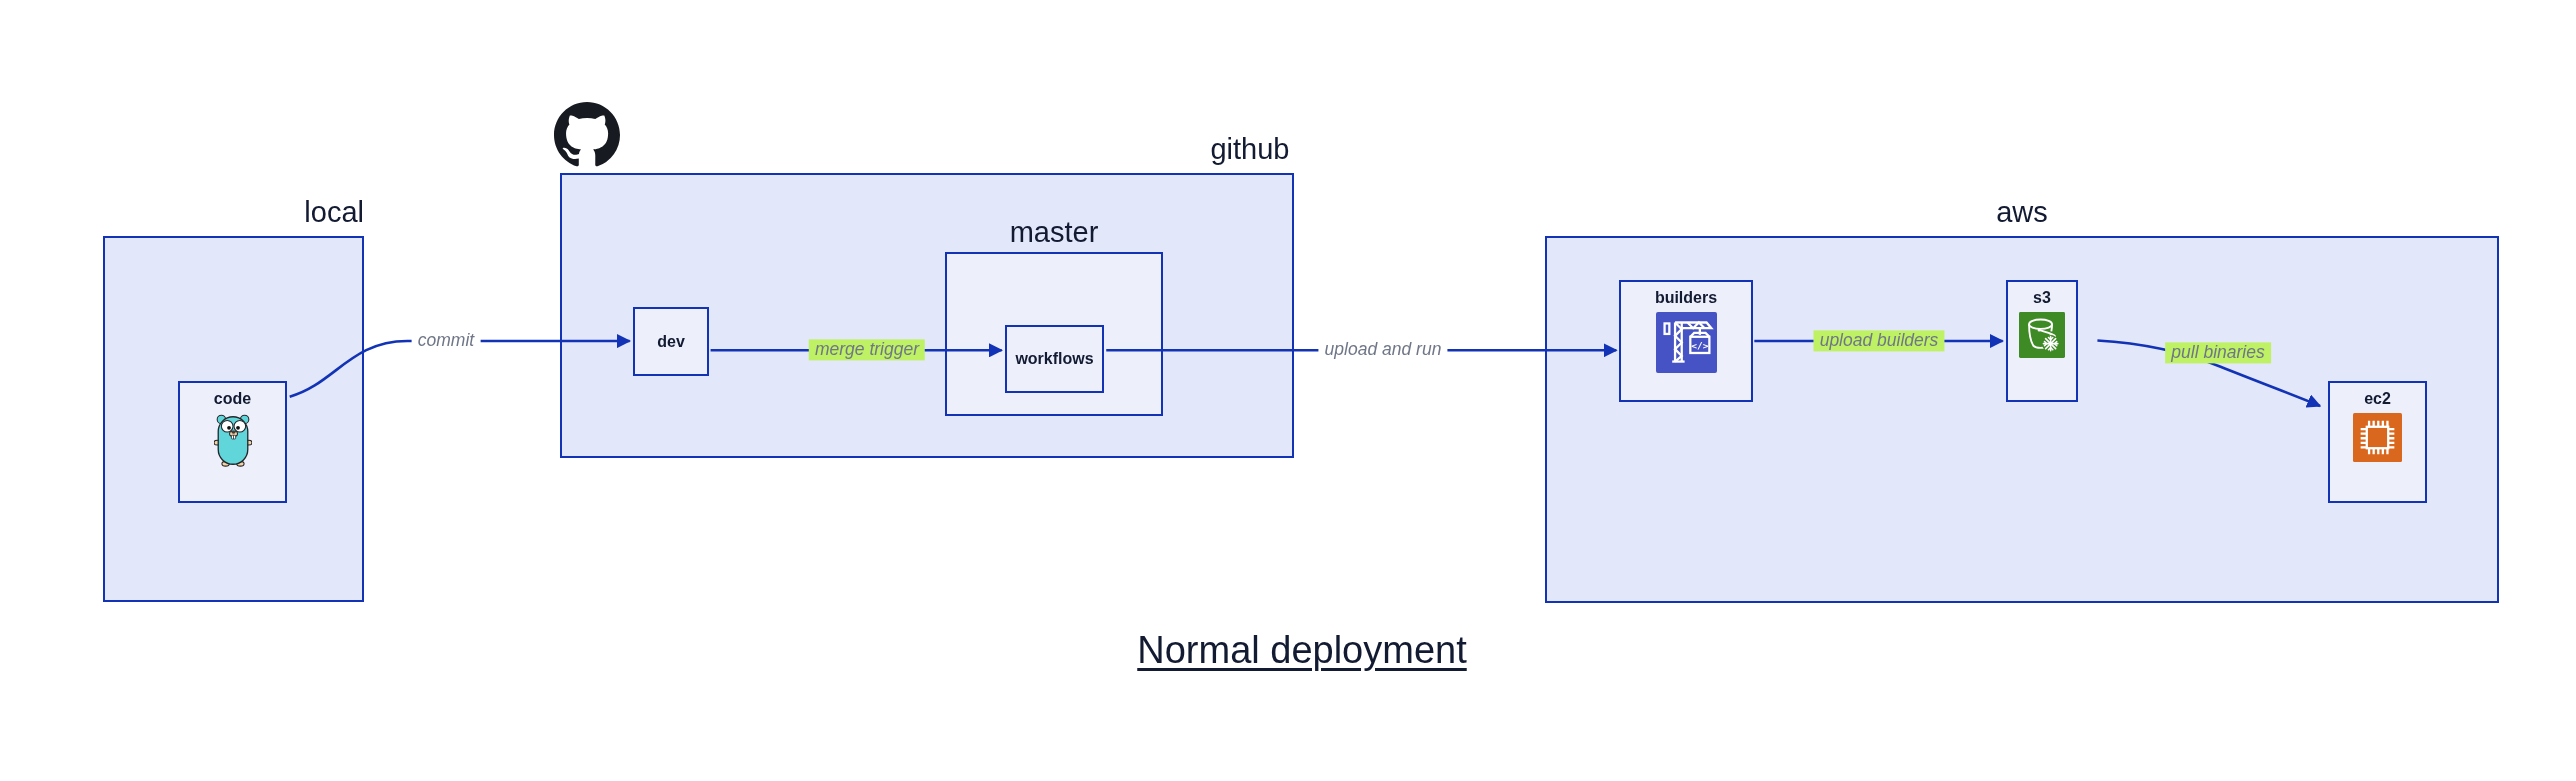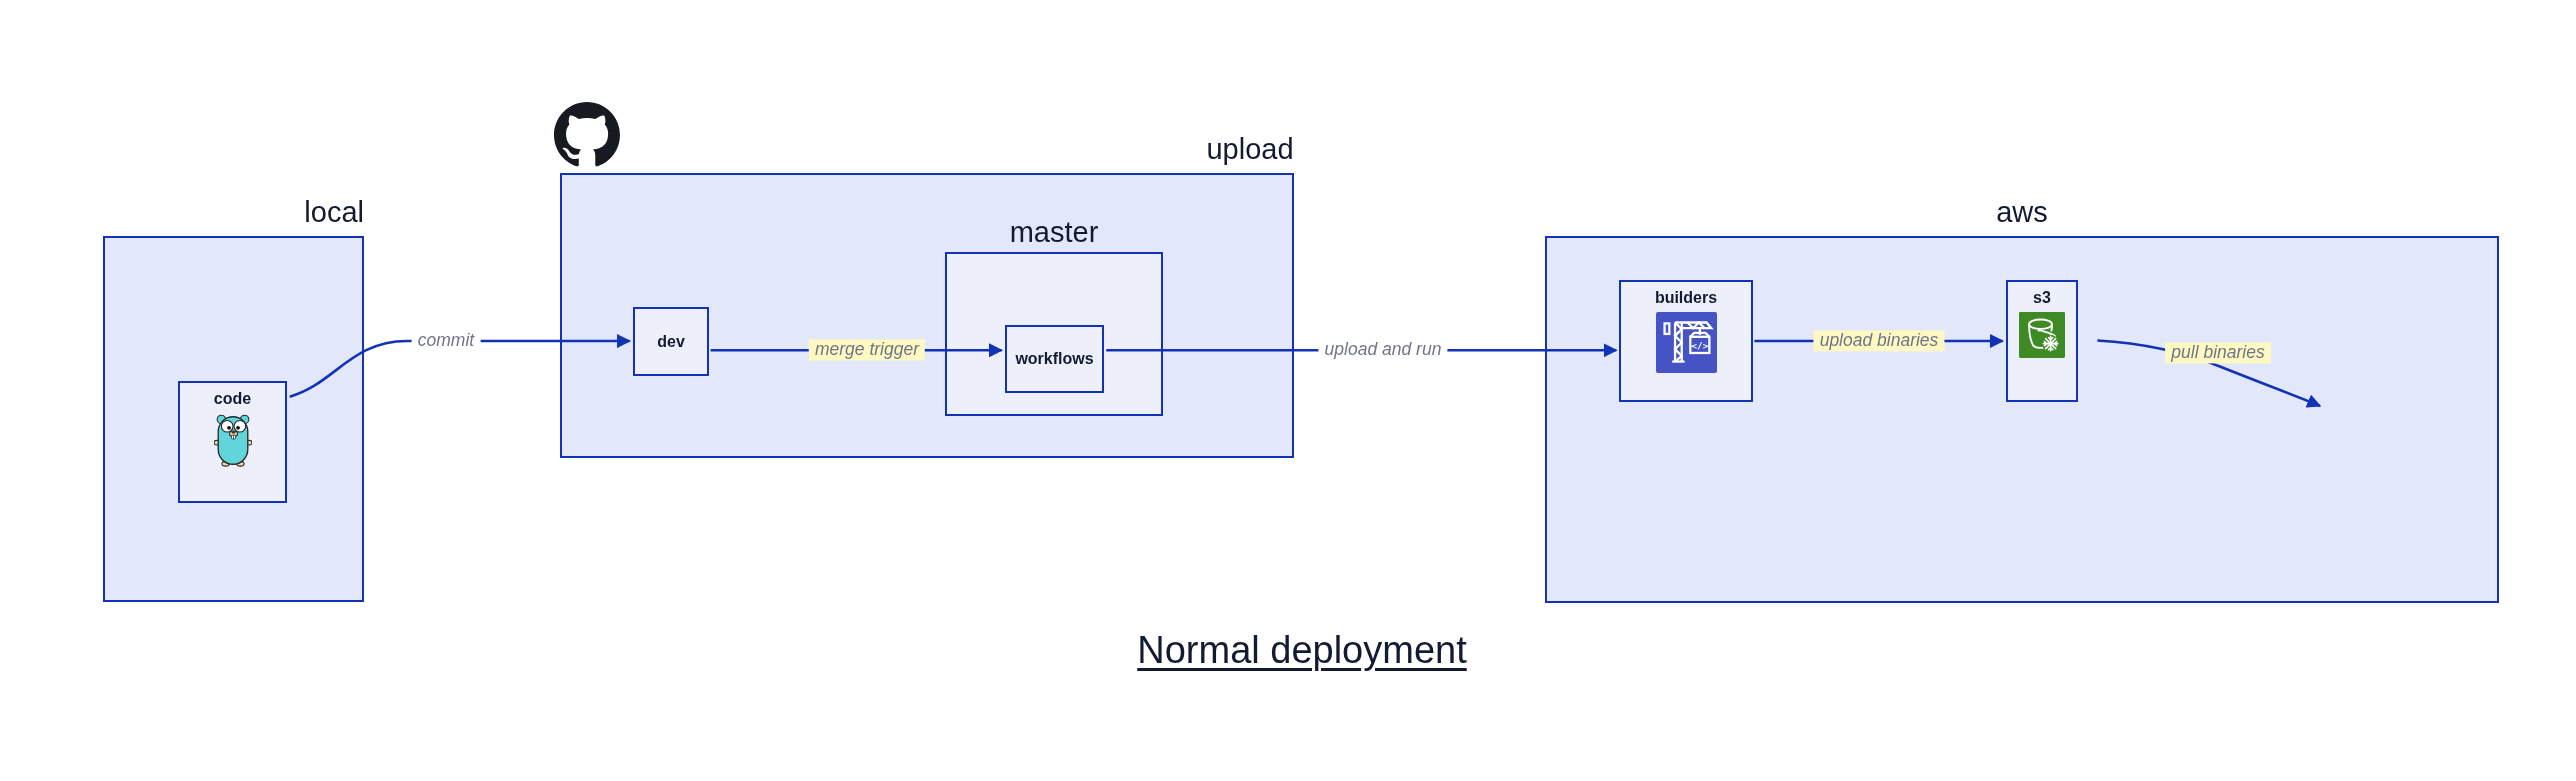--- a/index.html
+++ b/index.html
@@ -10,37 +10,37 @@
   .group-box{position:absolute;background:#e2e7f9;border:2.6px solid #1233b5;box-sizing:border-box;}
   .group-box.light{background:#edf0fb;}
   .group-label{position:absolute;font-size:29px;line-height:1;color:#131b33;text-align:center;white-space:nowrap;}
   .node-box{position:absolute;background:#edf0fb;border:2.1px solid #1233b5;box-sizing:border-box;
     display:flex;flex-direction:column;align-items:center;justify-content:flex-start;padding-top:7.2px;gap:5.2px;}
   .node-box.centered{justify-content:center;padding-top:0;}
   .node-label{font-size:16px;font-weight:700;color:#131b33;line-height:1.1;white-space:nowrap;}
   .edge-label{position:absolute;transform:translate(-50%,-50%);font-size:17.5px;font-style:italic;
     color:#6f7687;white-space:nowrap;padding:1px 6.2px;line-height:1.1;}
   .edge-label.on-white{background:#ffffff;}
-  .edge-label.on-group{background:#fef9c3;}
+  .edge-label.on-group{background:#bef264;}
   #edge-layer{position:absolute;left:0;top:0;width:2604px;height:781px;pointer-events:none;}
   .icon-tile{display:block;}
   #diagram-title{position:absolute;left:0;top:630px;width:2604px;text-align:center;
     font-size:38px;line-height:1.1;color:#131b33;text-decoration:underline;
     text-decoration-thickness:3.1px;text-underline-offset:5.2px;}
   .octocat{position:absolute;left:554px;top:102px;width:66px;height:66px;}
 </style>
 </head>
 <body>
 
 <div id="stage">
 
   <div class="group-label" style="left:103px;width:261px;top:198px;text-align:right;">local</div>
   <div class="group-box" style="left:103px;top:236px;width:261px;height:366px;"></div>
 
-  <div class="group-label" style="left:1147px;width:206px;top:135px;">upload</div>
+  <div class="group-label" style="left:1147px;width:206px;top:135px;">github</div>
   <div class="group-box" style="left:560px;top:173px;width:734px;height:285px;"></div>
 
   <svg class="octocat" viewBox="0 0 16 16">
     <path fill="#171a21" d="M8 0C3.58 0 0 3.58 0 8c0 3.54 2.29 6.53 5.47 7.59.4.07.55-.17.55-.38 0-.19-.01-.82-.01-1.49-2.01.37-2.53-.49-2.69-.94-.09-.23-.48-.94-.82-1.13-.28-.15-.68-.52-.01-.53.63-.01 1.08.58 1.23.82.72 1.21 1.87.87 2.33.66.07-.52.28-.87.51-1.07-1.78-.2-3.64-.89-3.64-3.95 0-.87.31-1.59.82-2.15-.08-.2-.36-1.02.08-2.12 0 0 .67-.21 2.2.82.64-.18 1.32-.27 2-.27s1.36.09 2 .27c1.53-1.04 2.2-.82 2.2-.82.44 1.1.16 1.92.08 2.12.51.56.82 1.27.82 2.15 0 3.07-1.87 3.75-3.65 3.95.29.25.54.73.54 1.48 0 1.07-.01 1.93-.01 2.2 0 .21.15.46.55.38A8.01 8.01 0 0 0 16 8c0-4.42-3.58-8-8-8z"></path>
   </svg>
 
   <div class="group-label" style="left:951px;width:206px;top:218px;">master</div>
   <div class="group-box light" style="left:945px;top:252px;width:218px;height:164px;"></div>
 
   <div class="group-label" style="left:1919px;width:206px;top:198px;">aws</div>
@@ -123,23 +123,36 @@
       <circle cx="44" cy="44" r="12" fill="#3e8a25"></circle>
       <g stroke="#ffffff" stroke-width="2.2" fill="none" stroke-linecap="round">
         <path d="M44 34 V54 M34 44 H54"></path>
         <path d="M37 37 L51 51 M51 37 L37 51"></path>
         <path d="M41 35.5 L44 38.5 L47 35.5 M41 52.5 L44 49.5 L47 52.5"></path>
         <path d="M35.5 41 L38.5 44 L35.5 47 M52.5 41 L49.5 44 L52.5 47"></path>
       </g>
     </svg>
   </div>
 
+  <div class="node-box" style="left:2328px;top:381px;width:99px;height:122px;">
+    <span class="node-label">ec2</span>
+    <svg class="icon-tile" width="49" height="49" viewBox="0 0 64 64">
+      <rect x="0" y="0" width="64" height="64" rx="2" fill="#d9671d"></rect>
+      <rect x="18" y="18" width="28" height="28" fill="none" stroke="#ffffff" stroke-width="3"></rect>
+      <g stroke="#ffffff" stroke-width="3">
+        <path d="M21 10 V18 M27 10 V18 M33 10 V18 M39 10 V18 M45 10 V18"></path>
+        <path d="M21 46 V54 M27 46 V54 M33 46 V54 M39 46 V54 M45 46 V54"></path>
+        <path d="M10 21 H18 M10 27 H18 M10 33 H18 M10 39 H18 M10 45 H18"></path>
+        <path d="M46 21 H54 M46 27 H54 M46 33 H54 M46 39 H54 M46 45 H54"></path>
+      </g>
+    </svg>
+  </div>
 
   <div class="edge-label on-white" style="left:446px;top:341px;">commit</div>
   <div class="edge-label on-group" style="left:867px;top:350px;">merge trigger</div>
   <div class="edge-label on-white" style="left:1383px;top:350px;">upload and run</div>
-  <div class="edge-label on-group" style="left:1879px;top:341px;">upload binaries</div>
+  <div class="edge-label on-group" style="left:1879px;top:341px;">upload builders</div>
   <div class="edge-label on-group" style="left:2218px;top:353px;">pull binaries</div>
 
   <div id="diagram-title">Normal deployment</div>
 
 </div>
 
 
 </body></html>

